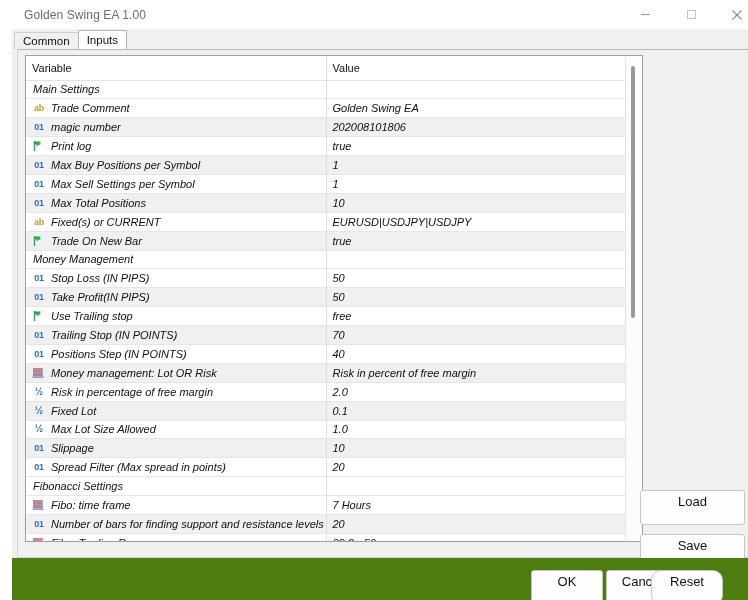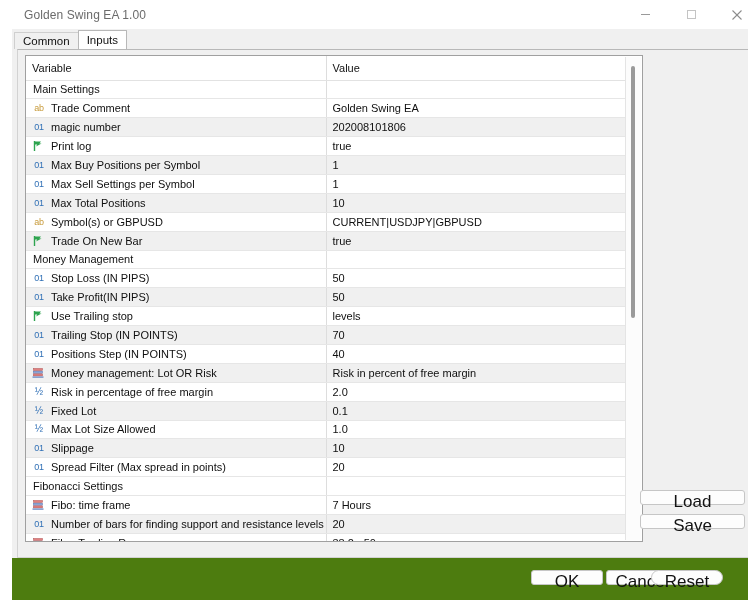--- a/index.html
+++ b/index.html
@@ -147,28 +147,28 @@
   }
   .typeicon {
     width: 14px;
     min-width: 14px;
     height: 12px;
     font-size: 9px;
     line-height: 12px;
     font-family: "Liberation Sans", sans-serif;
     display: inline-block;
     text-align: center;
-    font-weight: normal;
+    font-weight: bold;
   }
   .ic-ab { color: #c79a3a; letter-spacing: -0.2px; }
   .ic-01 { color: #2f6fb5; letter-spacing: -0.2px; }
   .ic-half { color: #2f6fb5; font-size: 10px; }
   .ic-flag { position: relative; width: 14px; height: 12px; }
   .ic-enum { position: relative; width: 14px; height: 12px; }
-  .lbl { font-size: 11px; }
+  .lbl { font-size: 11px; font-style: italic; }
   .grouplbl { padding-left: 1px; }
   
   .vscroll {
     position: absolute;
     right: 1px;
     top: 1px;
     width: 15px;
     bottom: 1px;
     background: #fcfcfc;
     border-left: 1px solid #e4e4e4;
@@ -185,24 +185,24 @@
   
   .sidebtns {
     position: absolute;
     right: 9px;
     top: 440px;
     width: 105px;
   }
   .btn {
     display: block;
     width: 105px;
-    height: 15px;
+    height: 35px;
     line-height: 21px;
     text-align: center;
-    font-size: 17px;
+    font-size: 13px;
     color: #121212;
     background: #fdfdfd;
     border: 1px solid #c6c6c6;
     border-radius: 3px;
     box-sizing: border-box;
     margin-bottom: 9px;
   }
   
   .footer {
     height: 42px;
@@ -331,24 +331,24 @@
                   <span class="typeicon ic-01">01</span>
                   <span class="lbl">Max Total Positions</span>
                 </div>
               </td>
               <td class="valcol"><span class="lbl">10</span></td>
             </tr>
             <tr class="plain">
               <td class="varcol">
                 <div class="cellinner">
                   <span class="typeicon ic-ab">ab</span>
-                  <span class="lbl">Symbol(s) or GBPUSD</span>
-                </div>
-              </td>
-              <td class="valcol"><span class="lbl">CURRENT|USDJPY|GBPUSD</span></td>
+                  <span class="lbl">Fixed(s) or CURRENT</span>
+                </div>
+              </td>
+              <td class="valcol"><span class="lbl">EURUSD|USDJPY|USDJPY</span></td>
             </tr>
             <tr class="alt">
               <td class="varcol">
                 <div class="cellinner">
                   <span class="typeicon ic-flag"><svg width="14" height="12" viewBox="0 0 14 12">
                       <line x1="2.5" y1="1" x2="2.5" y2="11" stroke="#2ea44f" stroke-width="1.4"></line>
                       <path d="M3 1.6 L9 1.6 L7.4 3.6 L9.6 3.6 L4 6.6 L5.2 4.4 L3 4.4 Z" fill="#2ea44f"></path>
                     </svg></span>
                   <span class="lbl">Trade On New Bar</span>
                 </div>
@@ -384,21 +384,21 @@
             <tr class="plain">
               <td class="varcol">
                 <div class="cellinner">
                   <span class="typeicon ic-flag"><svg width="14" height="12" viewBox="0 0 14 12">
                       <line x1="2.5" y1="1" x2="2.5" y2="11" stroke="#2ea44f" stroke-width="1.4"></line>
                       <path d="M3 1.6 L9 1.6 L7.4 3.6 L9.6 3.6 L4 6.6 L5.2 4.4 L3 4.4 Z" fill="#2ea44f"></path>
                     </svg></span>
                   <span class="lbl">Use Trailing stop</span>
                 </div>
               </td>
-              <td class="valcol"><span class="lbl">levels</span></td>
+              <td class="valcol"><span class="lbl">free</span></td>
             </tr>
             <tr class="alt">
               <td class="varcol">
                 <div class="cellinner">
                   <span class="typeicon ic-01">01</span>
                   <span class="lbl">Trailing Stop (IN POINTS)</span>
                 </div>
               </td>
               <td class="valcol"><span class="lbl">70</span></td>
             </tr>

